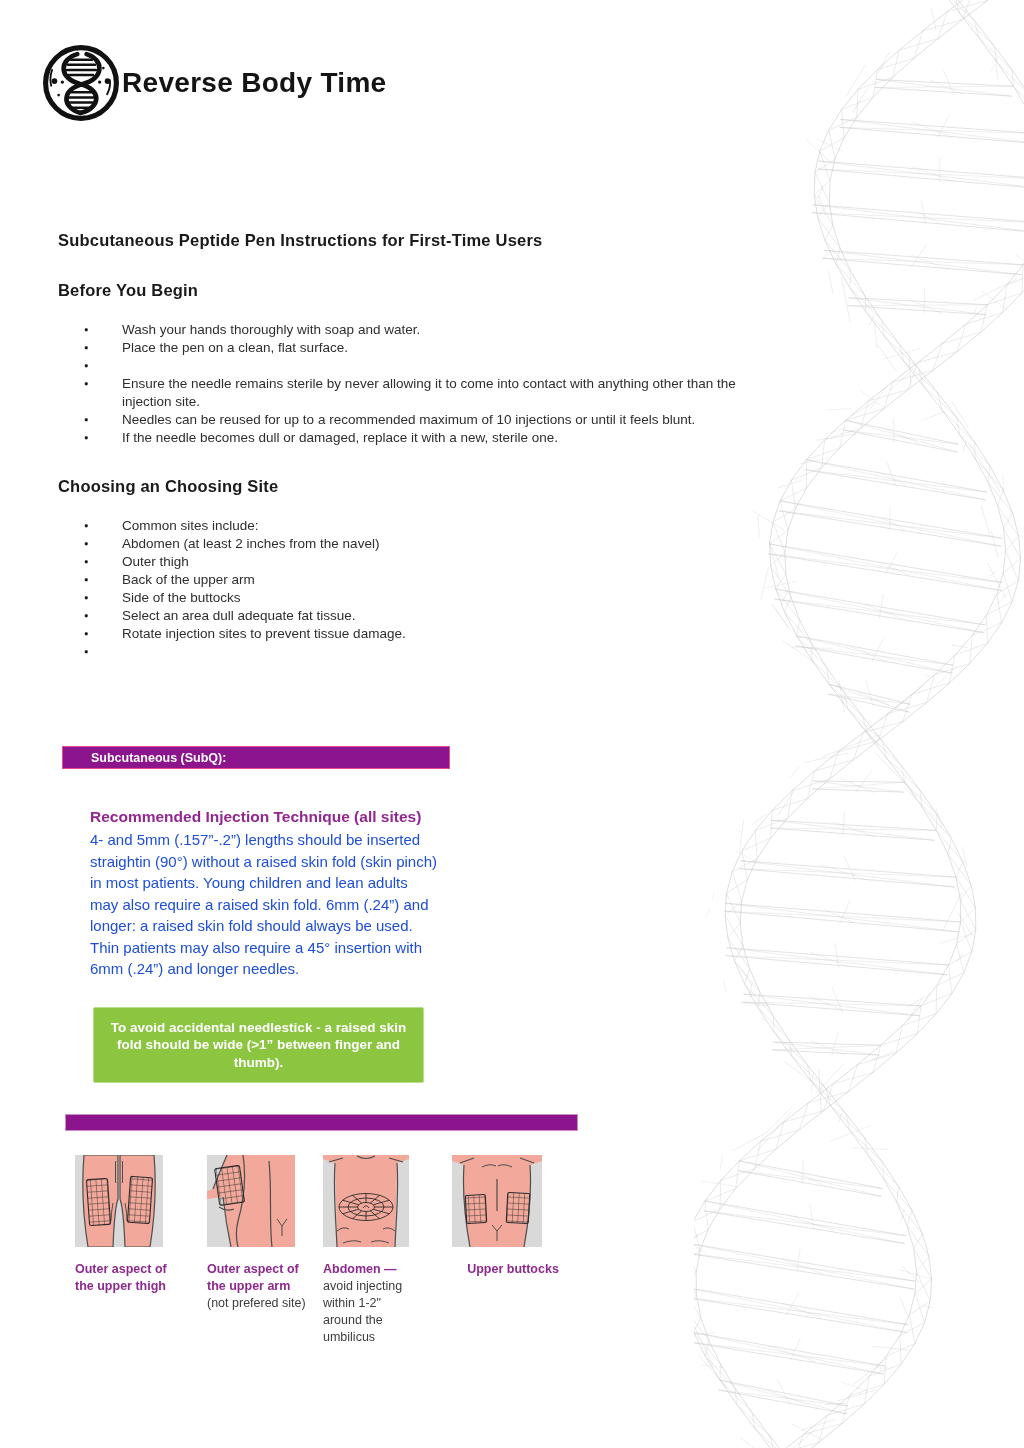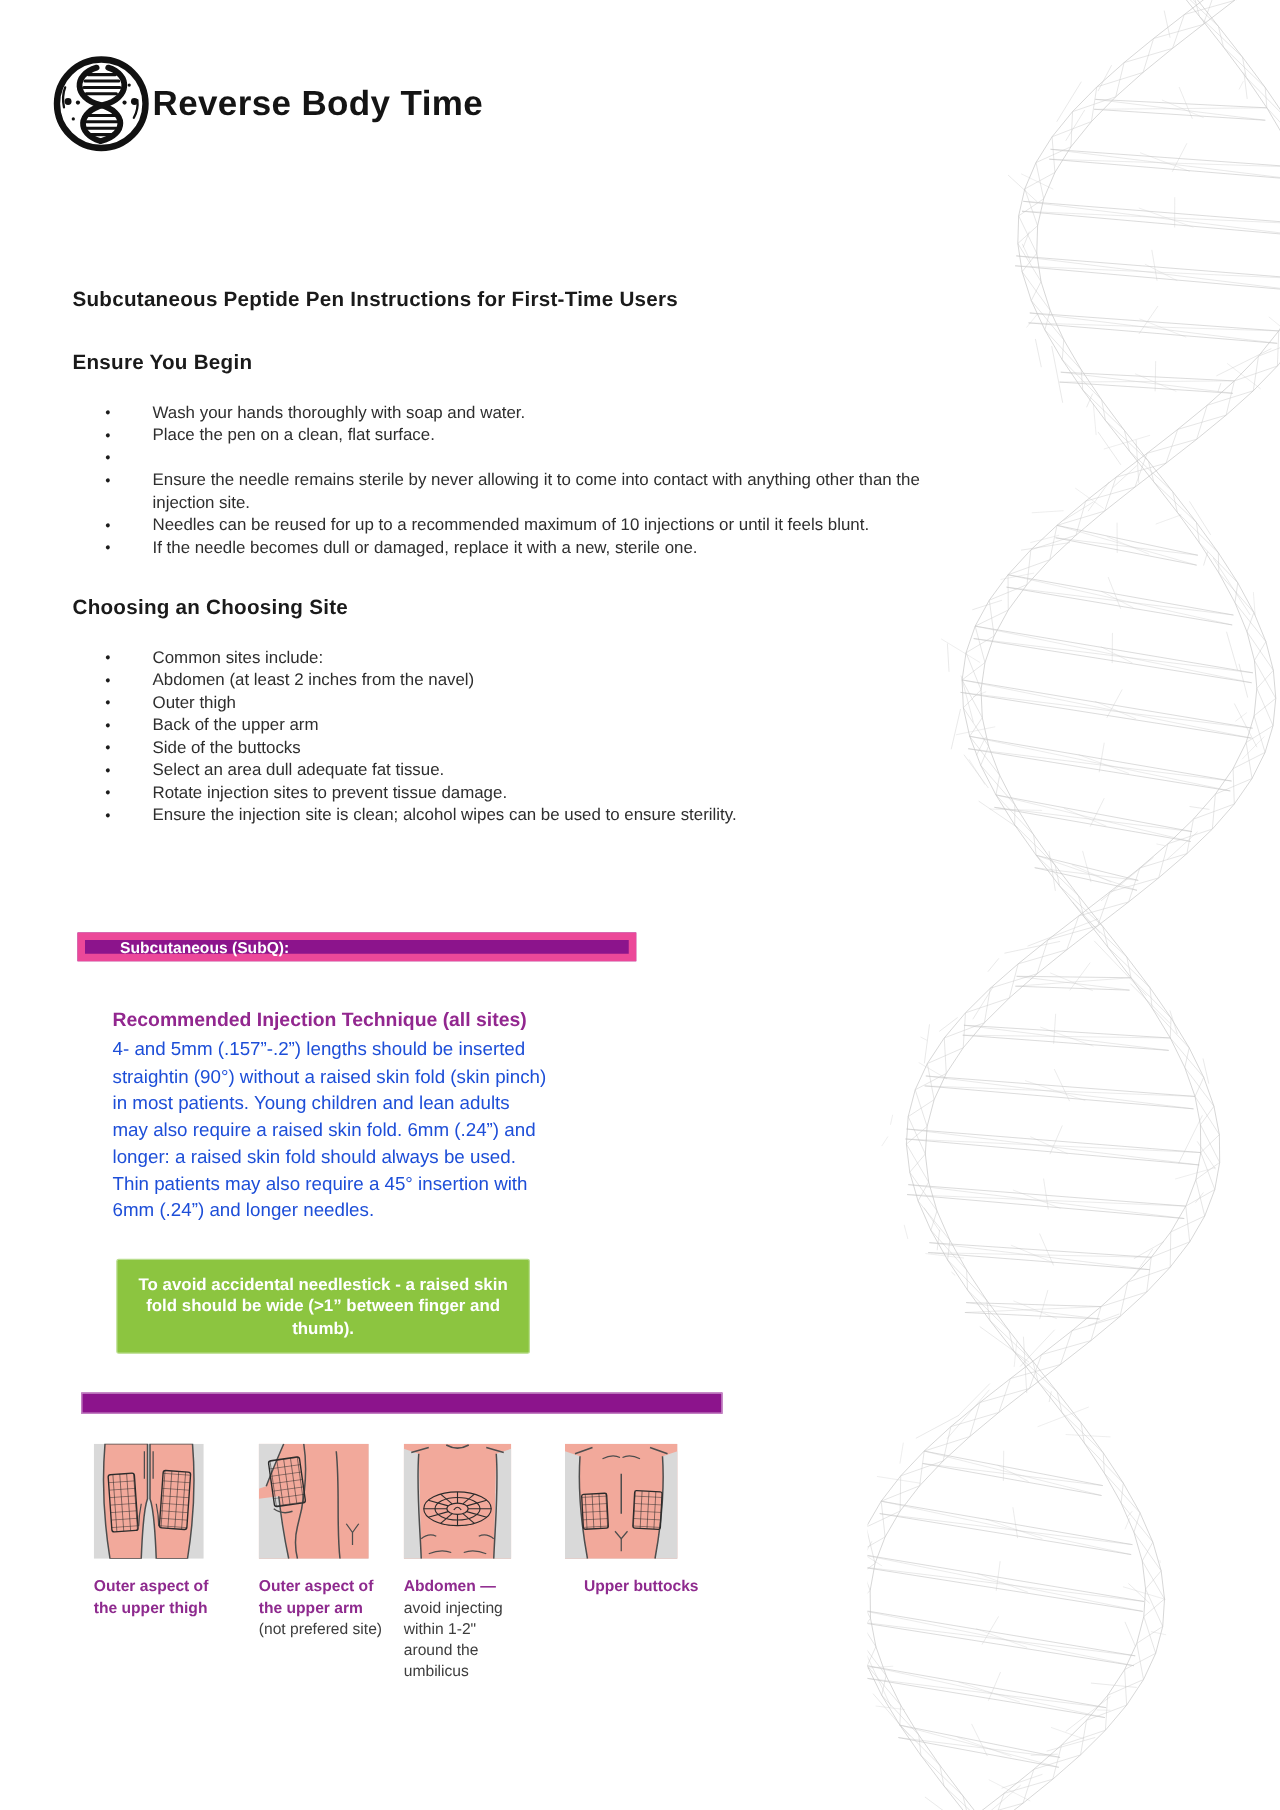--- a/index.html
+++ b/index.html
@@ -14,21 +14,21 @@
   #dna{position:absolute;top:0;right:0;z-index:0;}
   .brand{position:absolute;left:40px;top:42px;display:flex;align-items:center;z-index:1;text-align:right;}
   .brand-name{font-size:28px;font-weight:800;color:#141414;letter-spacing:.3px;}
   .content{position:absolute;left:58px;top:197px;width:730px;z-index:1;}
   .content h1{font-size:16.5px;line-height:22px;font-weight:bold;color:var(--heading-black);letter-spacing:.2px;margin-top:32px;}
   .content h2{font-size:16.5px;line-height:22px;font-weight:bold;color:var(--heading-black);letter-spacing:.2px;margin:28px 0 20px;}
   .bullet-row{display:flex;padding-left:26px;}
   .dot{width:38px;flex:0 0 38px;font-size:7.5px;line-height:18px;color:#1c1c1c;}
   .btext{font-size:13.5px;line-height:18px;color:#2e2e2e;}
   .subq{position:absolute;left:62px;top:746px;width:560px;z-index:1;}
-  .subq-banner{width:447px;height:23px;background:var(--banner-purple);border:6px solid #ec4899;display:flex;align-items:center;}
+  .subq-banner{width:388px;height:23px;background:var(--banner-purple);border:1px solid #ec4899;display:flex;align-items:center;}
   .subq-banner span{color:#fff;font-weight:bold;font-size:12.5px;padding-left:28px;}
   .tech-heading{margin:37px 0 0 28px;font-size:15.5px;line-height:21px;font-weight:bold;color:var(--heading-purple);}
   .tech-text{margin:2px 0 0 28px;width:347px;font-size:15px;line-height:21.5px;color:#1d4ed8;}
   .warning-box{margin:27px 0 0 31px;width:331px;padding:11px 12px;background:var(--warning-green);border:1px solid #b9dd8e;border-radius:2px;
     color:#fff;font-weight:bold;font-size:13.5px;line-height:17.5px;text-align:center;}
   .purple-bar{margin:31px 0 0 3px;width:513px;height:17px;background:var(--bar-purple);border:1px solid #c98ec9;}
   .sites{position:absolute;left:75px;top:1155px;width:600px;height:250px;z-index:1;}
   .site-col{position:absolute;top:0;}
   .site-col svg{display:block;}
   .site-caption{margin-top:14px;font-size:12.5px;line-height:17px;font-weight:bold;color:var(--caption-purple);}
@@ -960,21 +960,21 @@
           <path d="M75,41 Q76,49 72,56"></path>
       </g>
     </svg>
     <span class="brand-name">Reverse Body Time</span>
   </header>
 
   <main class="content">
     <h1>Subcutaneous Peptide Pen Instructions for First-Time Users</h1>
 
     <section>
-      <h2>Ensure You Begin</h2>
+      <h2>Before You Begin</h2>
       <div class="bullet-row">
           <span class="dot">●</span>
           <span class="btext">Wash your hands thoroughly with soap and water.</span>
         </div>
       <div class="bullet-row">
           <span class="dot">●</span>
           <span class="btext">Place the pen on a clean, flat surface.</span>
         </div>
       <div class="bullet-row">
           <span class="dot">●</span>
@@ -1021,21 +1021,20 @@
       <div class="bullet-row">
           <span class="dot">●</span>
           <span class="btext">Select an area dull adequate fat tissue.</span>
         </div>
       <div class="bullet-row">
           <span class="dot">●</span>
           <span class="btext">Rotate injection sites to prevent tissue damage.</span>
         </div>
       <div class="bullet-row">
           <span class="dot">●</span>
-          <span class="btext">Ensure the injection site is clean; alcohol wipes can be used to ensure sterility.</span>
         </div>
     </section>
   </main>
 
   <section class="subq">
     <div class="subq-banner">
       <span>Subcutaneous (SubQ):</span>
     </div>
     <h3 class="tech-heading">Recommended Injection Technique (all sites)</h3>
     <p class="tech-text">4- and 5mm (.157”-.2”) lengths should be inserted straightin (90°) without a raised skin fold (skin pinch) in most patients. Young children and lean adults may also require a raised skin fold. 6mm (.24”) and longer: a raised skin fold should always be used. Thin patients may also require a 45° insertion with 6mm (.24”) and longer needles.</p>

